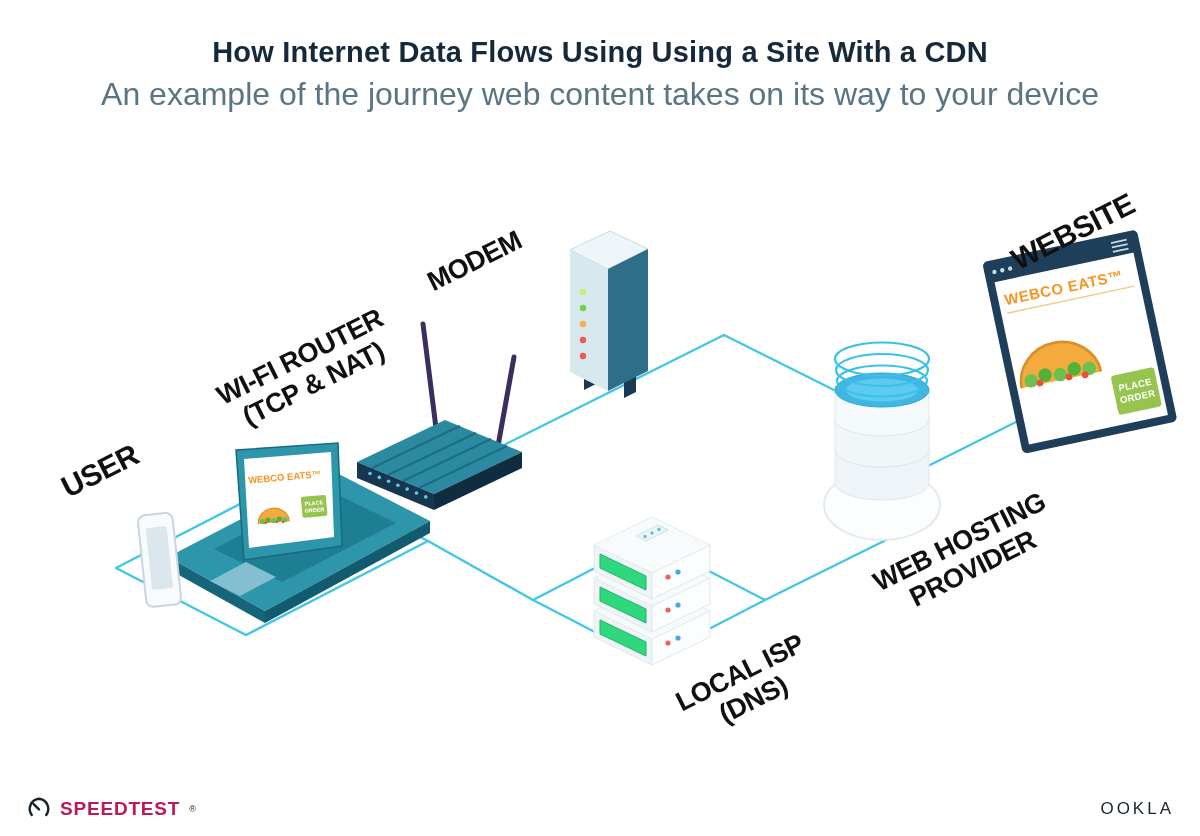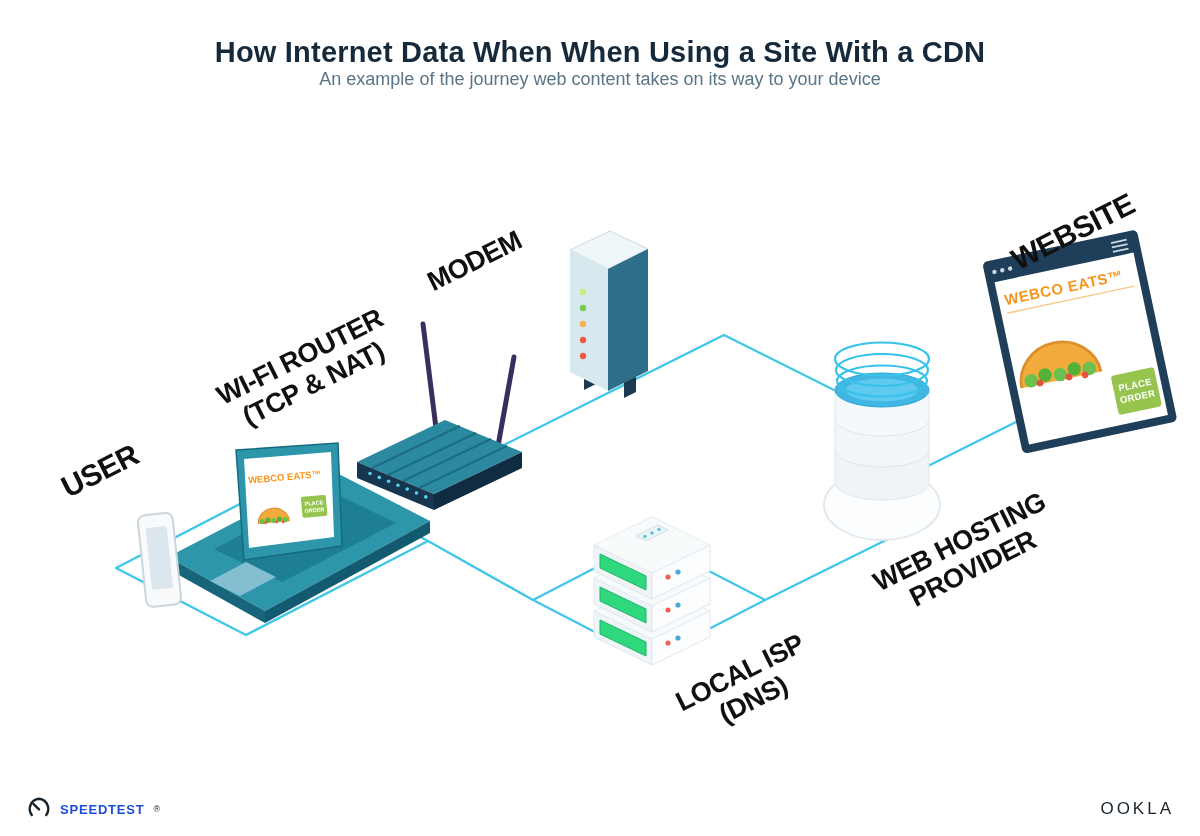--- a/index.html
+++ b/index.html
@@ -1,37 +1,37 @@
 <!DOCTYPE html>
 <html><head>
 <meta charset="utf-8">
 <style>
   * { margin:0; padding:0; box-sizing:border-box; }
   html,body { background:#ffffff; }
   body { font-family:"Liberation Sans", sans-serif; }
   .canvas { position:relative; width:1200px; height:836px; background:#ffffff; overflow:hidden; }
   .header { position:absolute; top:0; left:0; width:100%; text-align:center; }
   .title { margin-top:36px; font-size:29px; font-weight:bold; color:#16293b; letter-spacing:0.2px; }
-  .subtitle { font-size:18px; font-weight:normal; color:#597585; }
+  .subtitle { margin-top:7px; font-size:32px; font-weight:normal; color:#597585; }
   .scene { position:absolute; left:0; top:0; }
   text.node-label { font-family:"Liberation Sans", sans-serif; font-weight:bold; fill:#101010; letter-spacing:-0.5px; }
   text.screen-text { font-family:"Liberation Sans", sans-serif; font-weight:bold; }
   .footer { position:absolute; left:26px; right:26px; bottom:14px; display:flex; justify-content:space-between; align-items:center; }
   .speedtest { display:flex; align-items:center; gap:8px; }
-  .st-word { font-size:13px; font-weight:bold; letter-spacing:0.8px; color:#1d4ed8; }
+  .st-word { font-size:19px; font-weight:bold; letter-spacing:0.8px; color:#be185d; }
   .st-mark { font-size:9px; color:#131f29; margin-left:1px; vertical-align:super; }
   .ookla { font-size:17px; font-weight:normal; letter-spacing:3px; color:#1a242e; }
 </style>
 </head>
 <body>
 
 <div class="canvas">
 
   <div class="header">
-    <div class="title">How Internet Data When When Using a Site With a CDN</div>
+    <div class="title">How Internet Data Flows Using Using a Site With a CDN</div>
     <div class="subtitle">An example of the journey web content takes on its way to your device</div>
   </div>
 
   <svg class="scene" width="1200" height="836" viewBox="0 0 1200 836">
     <defs>
       <g id="taco">
         <path d="M-30,10 A30,28 0 0 1 30,10 Z" fill="#f3ab3d"></path>
         <circle cx="-22" cy="6" r="5" fill="#6cc04d"></circle>
         <circle cx="-11" cy="4" r="5" fill="#53b13a"></circle>
         <circle cx="0" cy="6" r="5" fill="#6cc04d"></circle>

